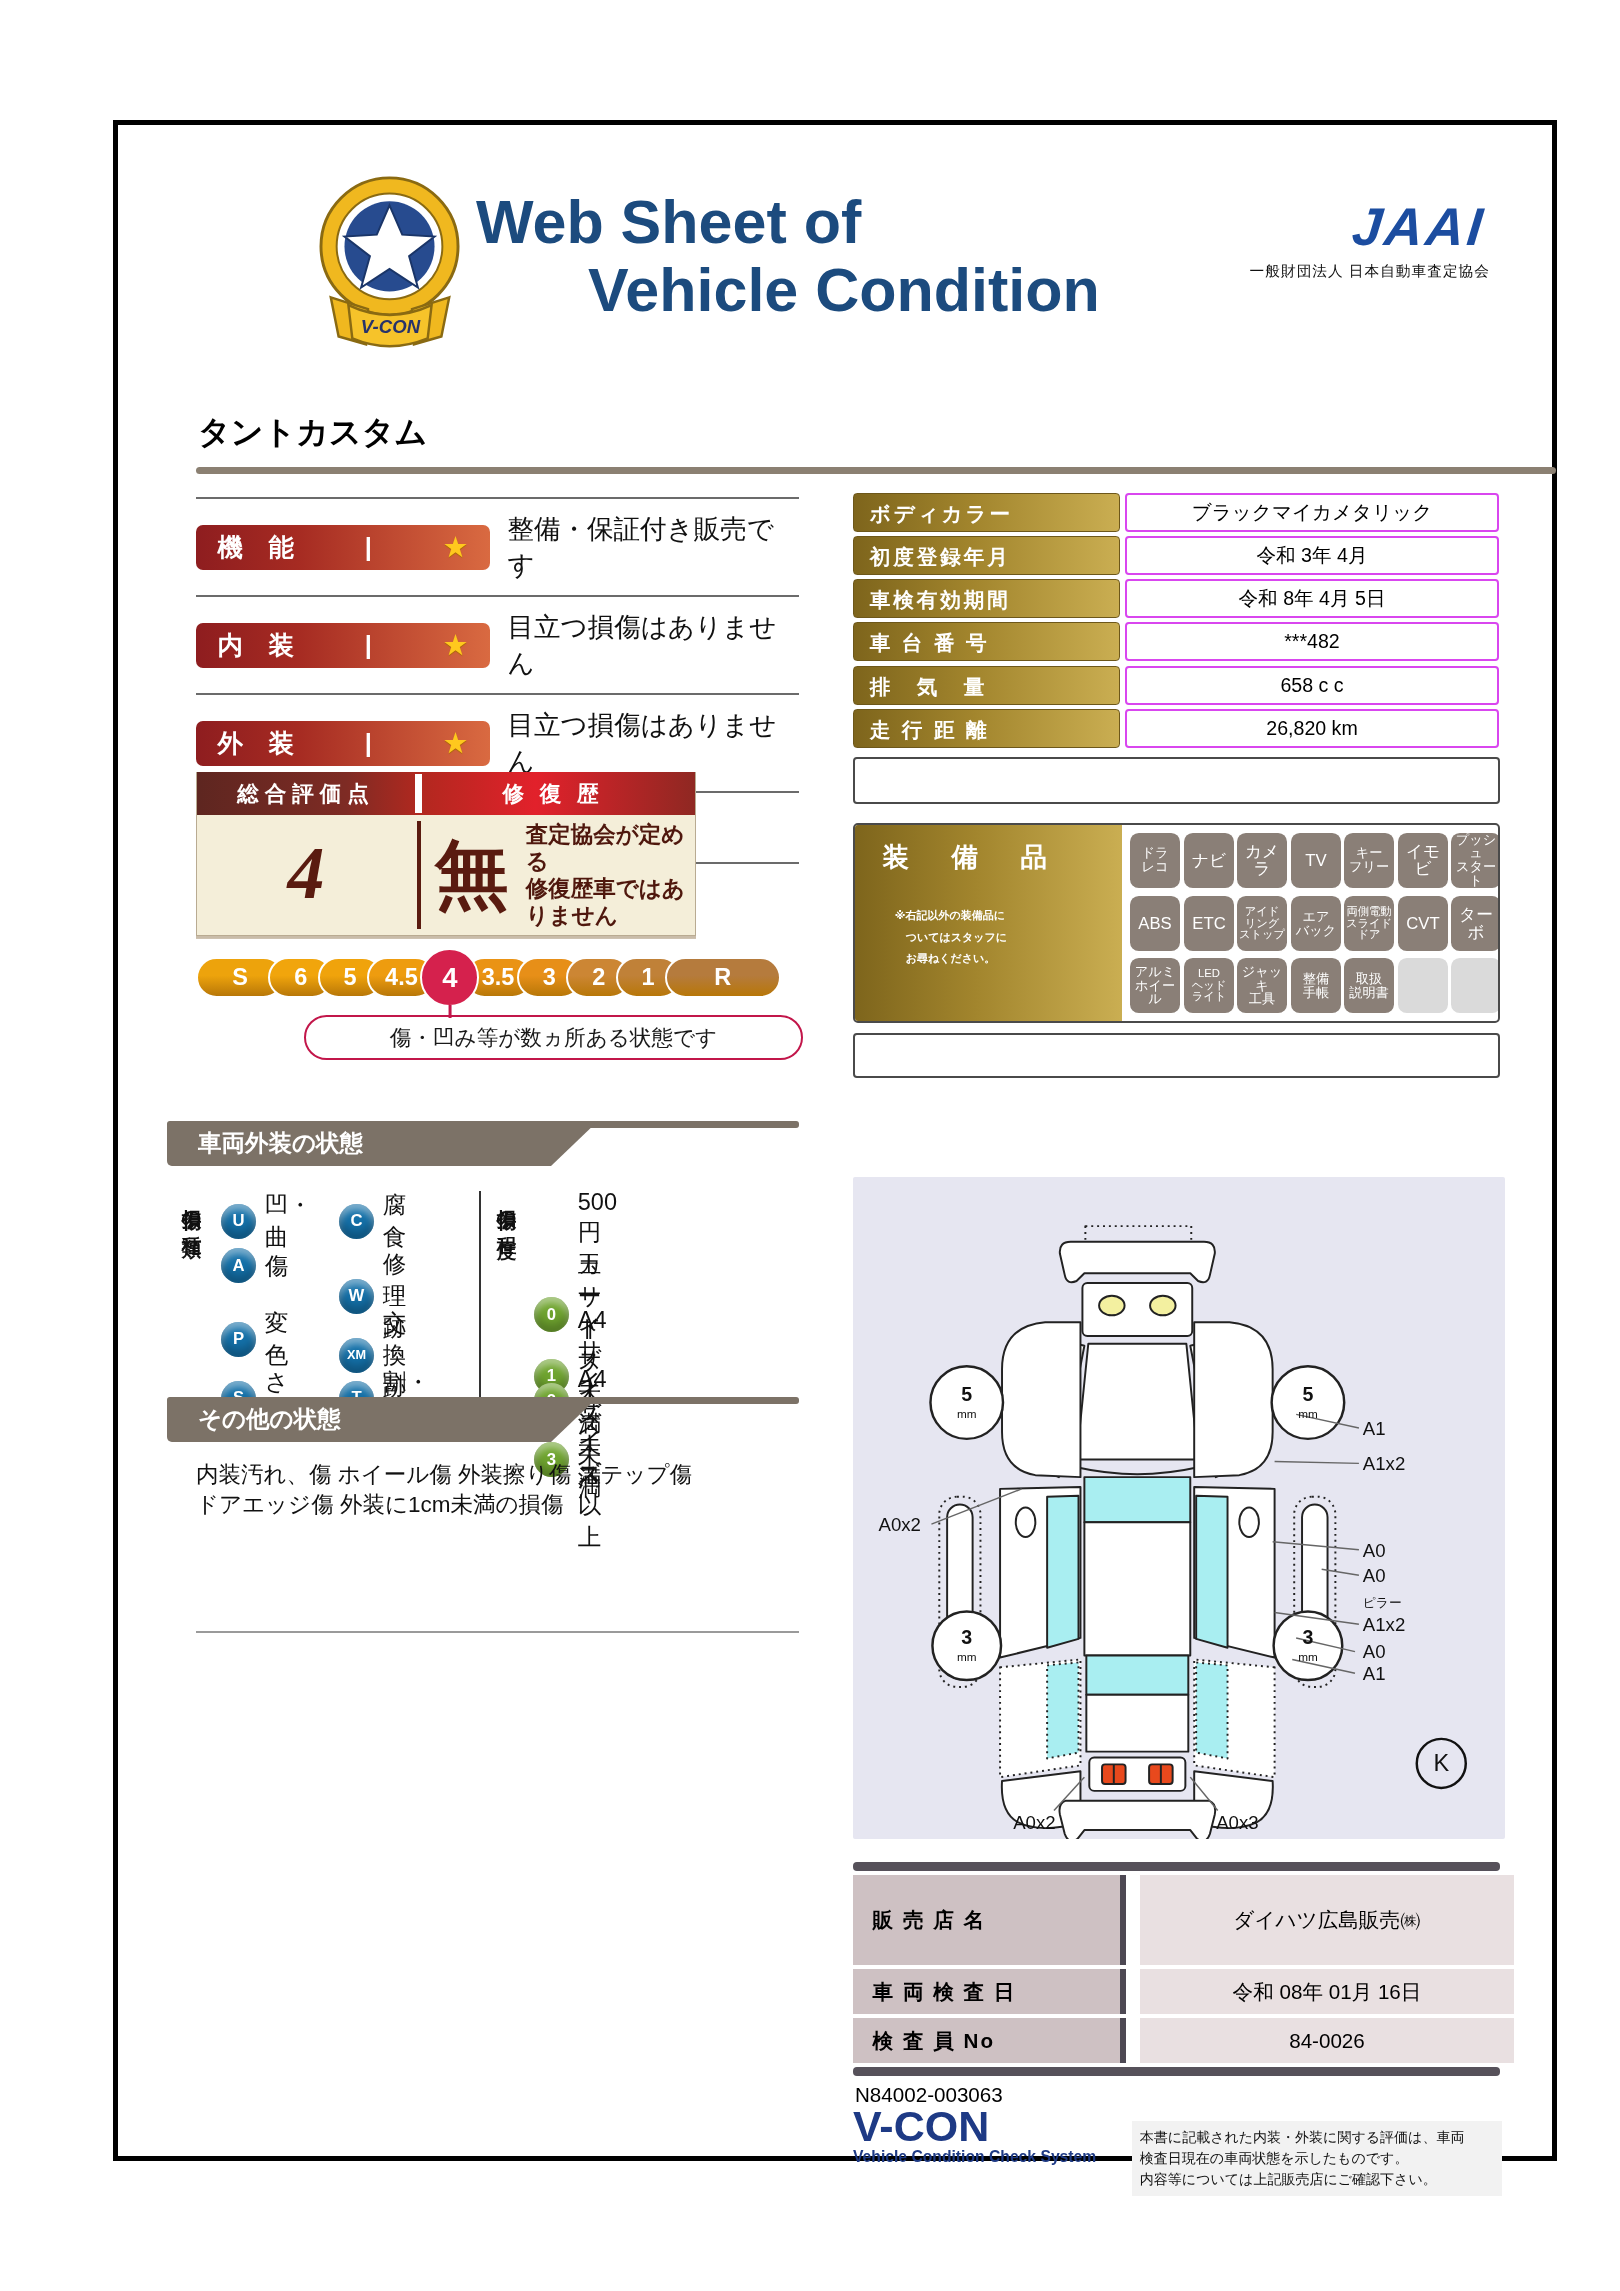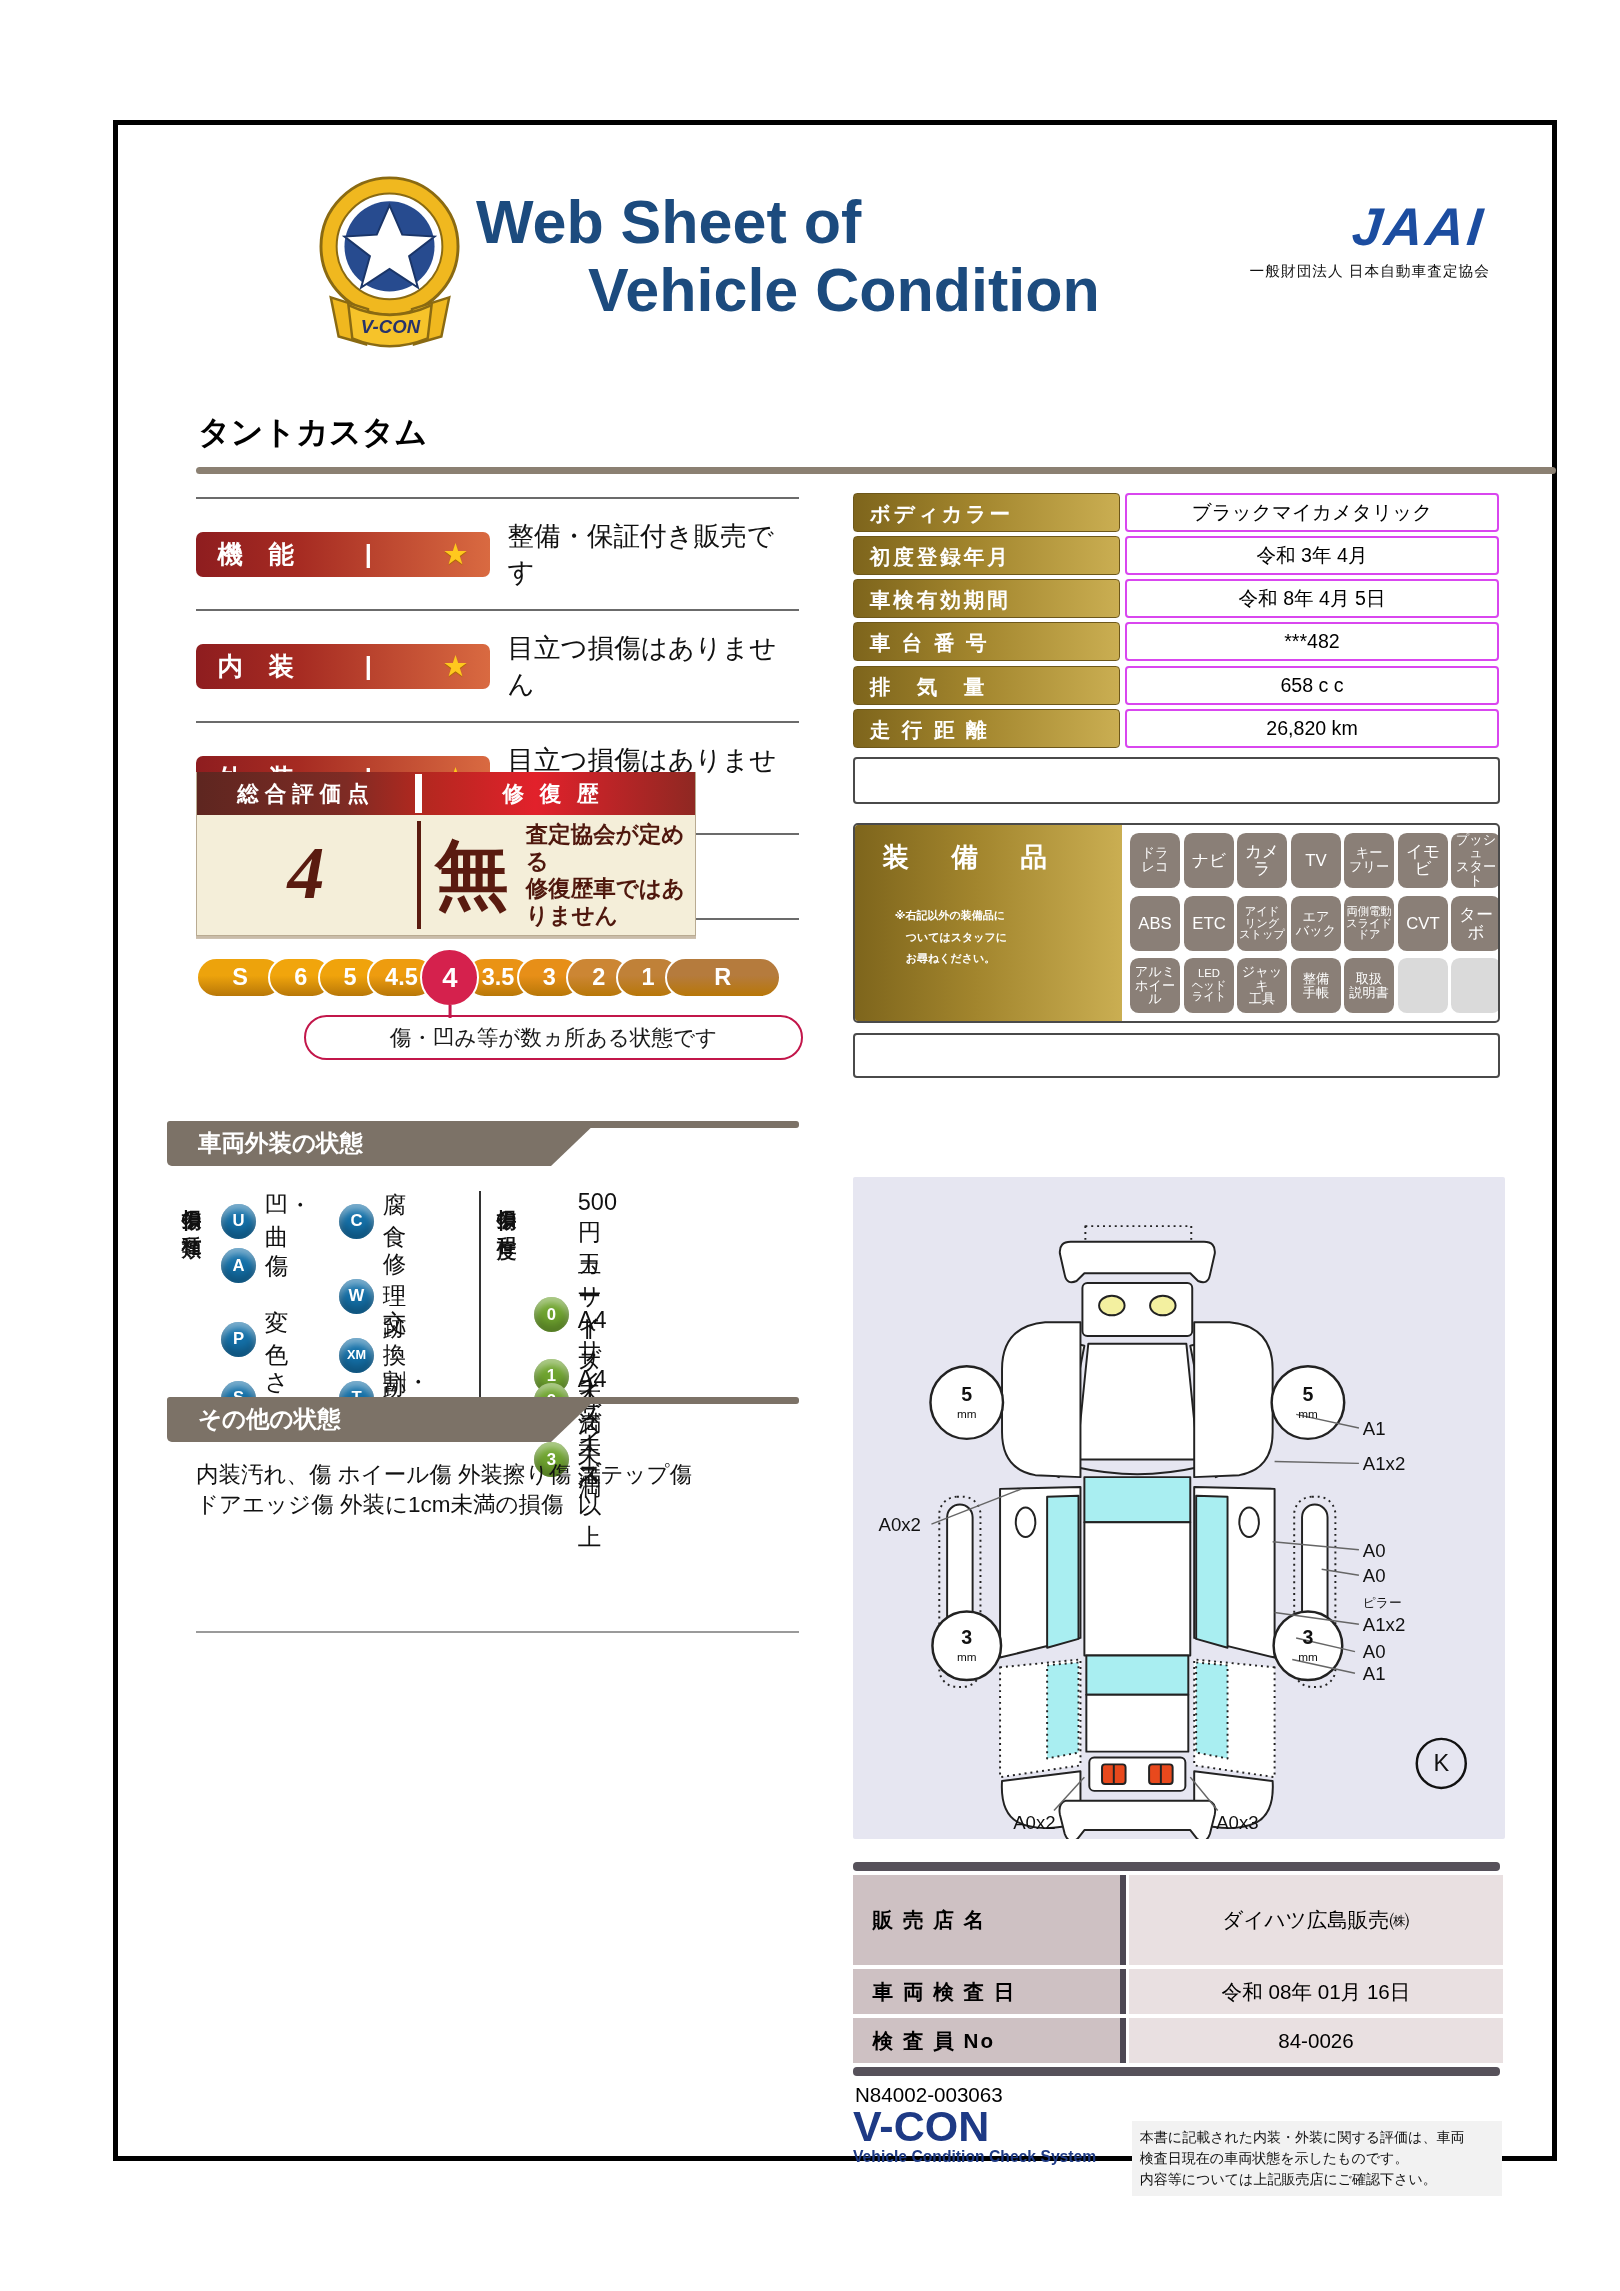--- a/index.html
+++ b/index.html
@@ -9,21 +9,21 @@
 
   
   .title{color:#1c4b7e;font-weight:bold;font-size:61px;letter-spacing:0;line-height:1.0;}
   .jaai{color:#1c4da0;font-weight:bold;font-style:italic;font-size:53px;letter-spacing:2.9px;transform:skewX(-6deg);}
   .jaai-org{color:#111;font-size:14.7px;letter-spacing:1px;}
   .vname{font-size:32px;font-weight:bold;color:#000;}
   .hr-taupe{background:#8b8072;border-radius:3.9px;height:6.9px;}
 
   
   .ratings{width:603px;}
-  .rating-row{display:flex;align-items:center;border-top:2px solid #6b6b6b;padding:19px 0;}
+  .rating-row{display:flex;align-items:center;border-top:2px solid #6b6b6b;padding:12px 0;}
   .rating-row:last-child{border-bottom:2px solid #6b6b6b;}
   .rbar{width:294px;height:45px;border-radius:6.9px;background:linear-gradient(90deg,#8e1d1f,#a62b22 35%,#d96a41);display:flex;align-items:center;justify-content:space-between;padding:0 21.6px;box-sizing:border-box;flex:none;}
   .rlabel{color:#fff;font-weight:bold;font-size:25.5px;}
   .rdiv{color:#fff;font-weight:bold;font-size:25.5px;}
   .rstar{color:#ffc81e;font-size:29px;text-shadow:0 1px 1px #a66a00;}
   .rtext{margin-left:17.6px;font-size:26.5px;color:#111;}
 
   
   .eval-box{width:498px;border:1px solid #b9ab92;border-top:none;box-shadow:0 2.9px 0 #c9bca9;}
   .eval-head{height:43px;display:flex;background:linear-gradient(90deg,#5e2620 0%,#7e2b24 30%,#b2281f 45%,#e2212b 68%,#8f2822 100%);}
@@ -78,21 +78,21 @@
   .badge span{display:block;line-height:1.05;}
 
   
   .diagram{background:#e6e6f1;border-radius:2px;}
 
   
   .dbar{background:#56515a;border-radius:3.9px;height:8.8px;width:647px;}
   .drow{position:absolute;left:0;width:647px;}
   .dlabel{position:absolute;left:0;top:0;height:100%;width:267px;background:#cec1c3;color:#000;font-weight:bold;font-size:20.6px;letter-spacing:2px;display:flex;align-items:center;padding-left:19.6px;box-sizing:border-box;}
   .ddiv{position:absolute;left:267px;top:0;height:100%;width:5.9px;background:#4d4853;}
-  .dvalue{position:absolute;left:276px;top:0;height:100%;width:374px;background:#e9e0e1;display:flex;align-items:center;justify-content:center;font-size:20.6px;color:#000;}
+  .dvalue{position:absolute;left:287px;top:0;height:100%;width:374px;background:#e9e0e1;display:flex;align-items:center;justify-content:center;font-size:20.6px;color:#000;}
 
   
   .doc-num{font-size:20.6px;color:#000;}
   .vcon{color:#1e3a85;font-weight:bold;font-size:43px;letter-spacing:0px;line-height:1;}
   .vcon-sub{color:#1e3a85;font-weight:bold;font-size:15.7px;}
   .foot-note{background:#f2f2f2;font-size:14px;color:#111;line-height:1.5;padding:5.9px 7.8px;box-sizing:border-box;}
 
   svg text{font-family:"Liberation Sans","DejaVu Sans",sans-serif;}
 </style>
 </head>

